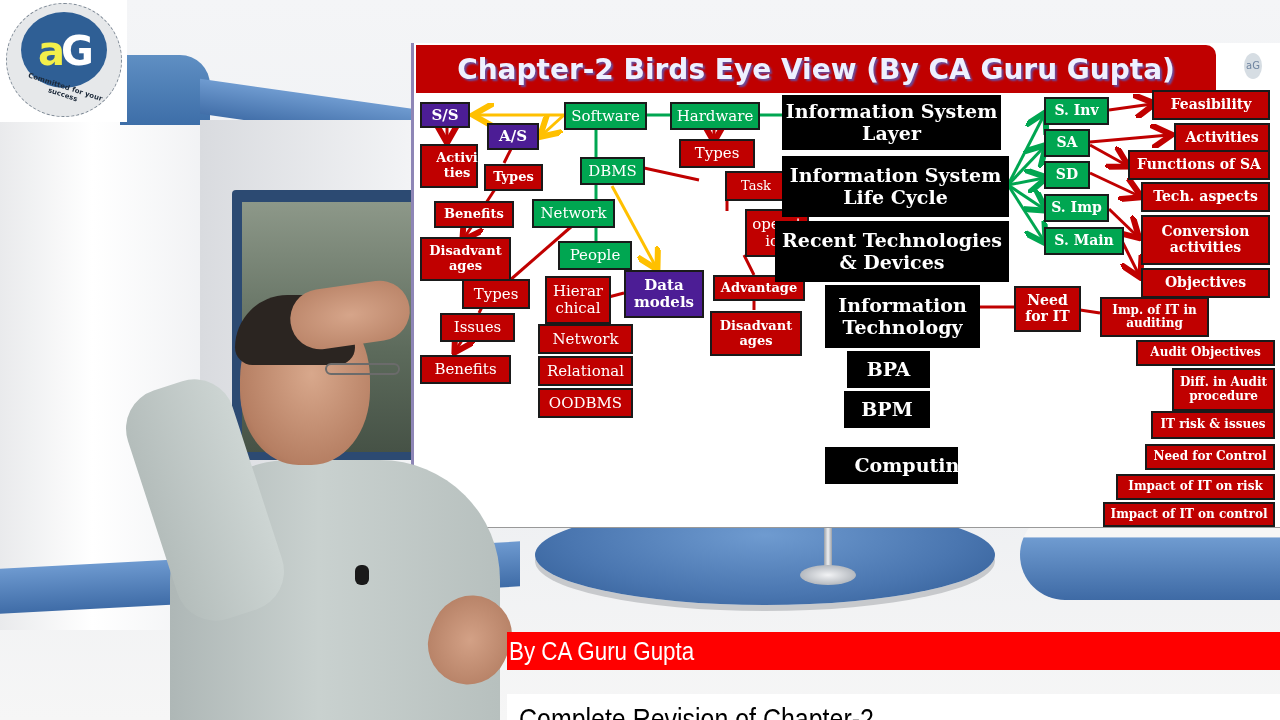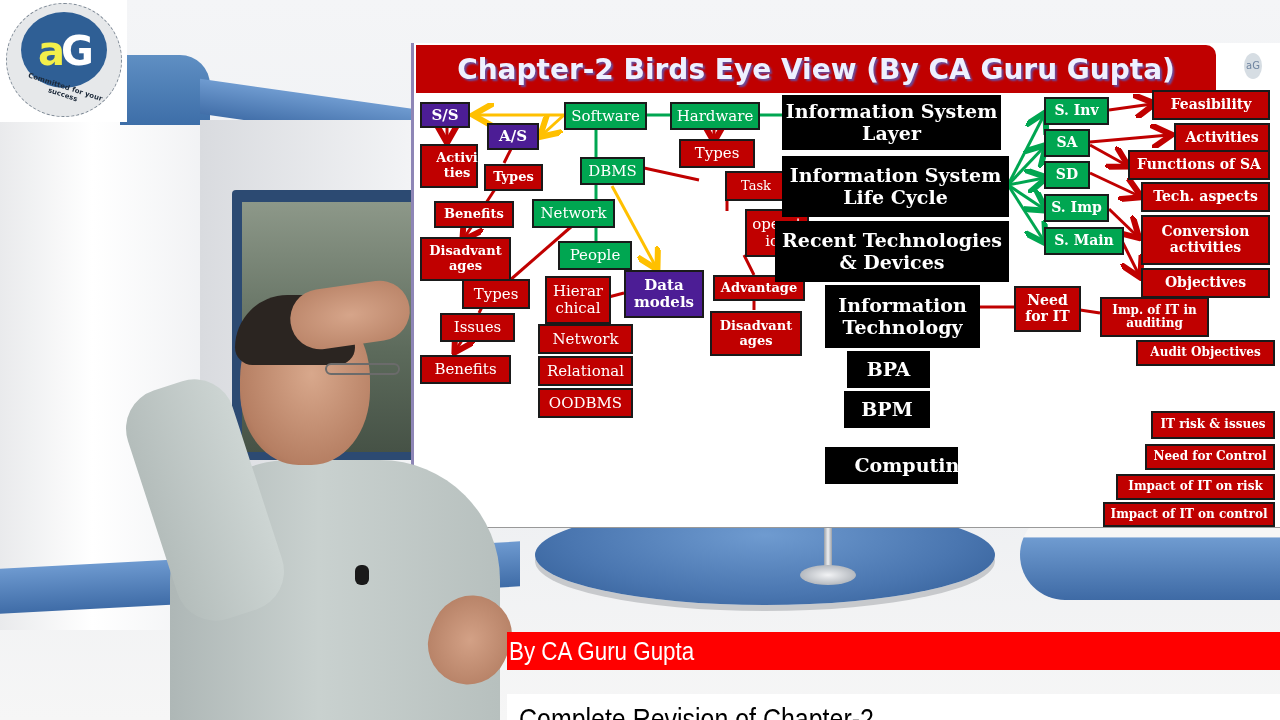--- a/index.html
+++ b/index.html
@@ -325,20 +325,22 @@
     <div class="node n-red b" style="left:727px;top:139px;width:129px;height:30px;font-size:14px;">Tech. aspects</div>
     <div class="node n-red b" style="left:727px;top:172px;width:129px;height:50px;font-size:14px;">Conversion
 activities</div>
     <div class="node n-red b" style="left:727px;top:225px;width:129px;height:30px;font-size:14px;">Objectives</div>
 
     <div class="node n-red b" style="left:600px;top:243px;width:67px;height:46px;font-size:14px;">Need
 for IT</div>
     <div class="node n-red b" style="left:686px;top:254px;width:109px;height:40px;font-size:12px;">Imp.  of IT in
 auditing</div>
     <div class="node n-red b" style="left:722px;top:297px;width:139px;height:26px;font-size:12px;">Audit Objectives</div>
+    <div class="node n-red b" style="left:758px;top:325px;width:103px;height:43px;font-size:12px;">Diff. in Audit
+procedure</div>
     <div class="node n-red b" style="left:737px;top:368px;width:124px;height:28px;font-size:12px;">IT risk &amp; issues</div>
     <div class="node n-red b" style="left:731px;top:401px;width:130px;height:26px;font-size:12px;">Need for Control</div>
     <div class="node n-red b" style="left:702px;top:431px;width:159px;height:26px;font-size:12px;">Impact of IT on risk</div>
     <div class="node n-red b" style="left:689px;top:459px;width:172px;height:25px;font-size:12px;">Impact of IT on control</div>
   </div>
 </div>
 
 <div class="presenter">
   <div class="p-torso"></div>
   <div class="p-arm"></div>

